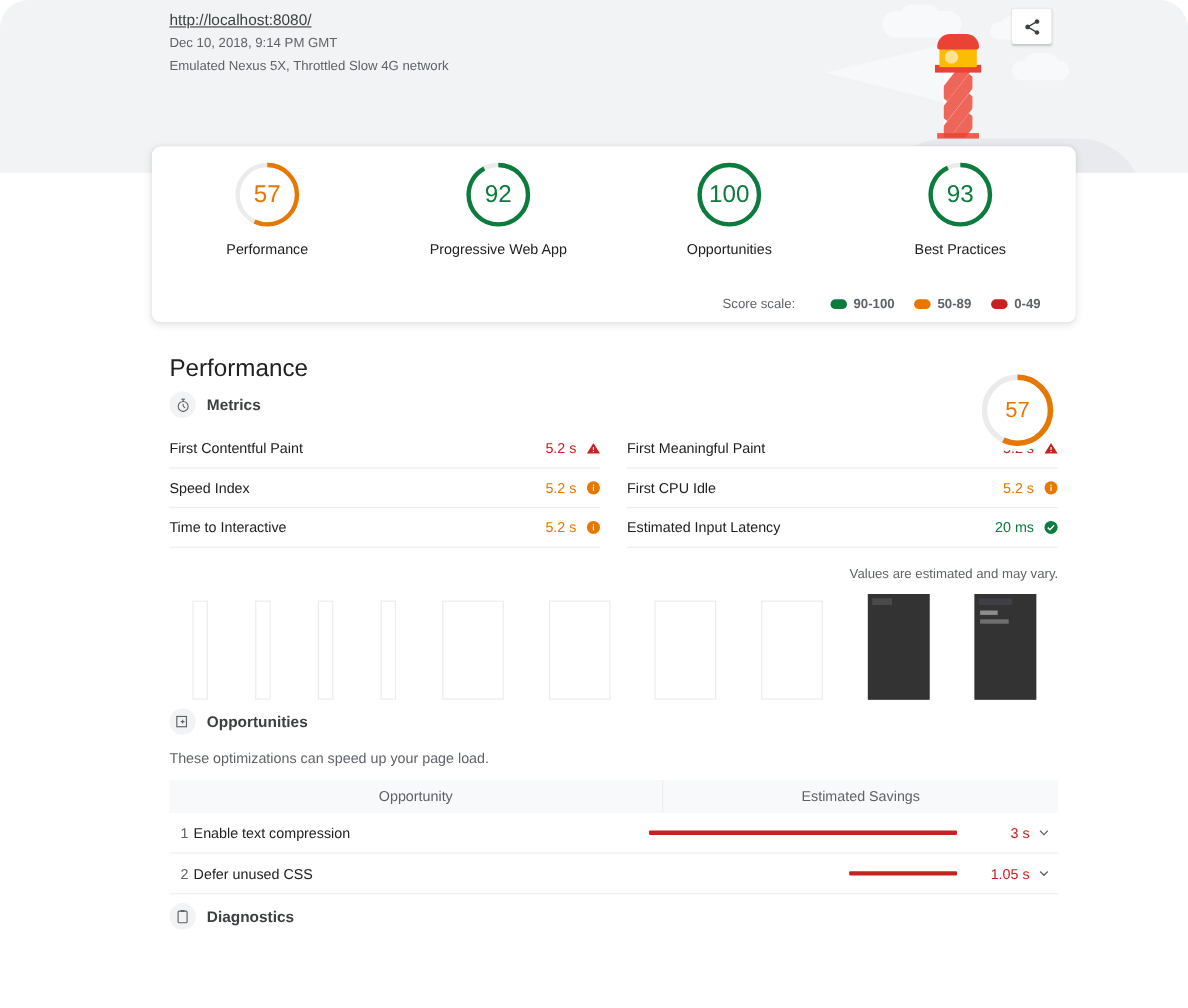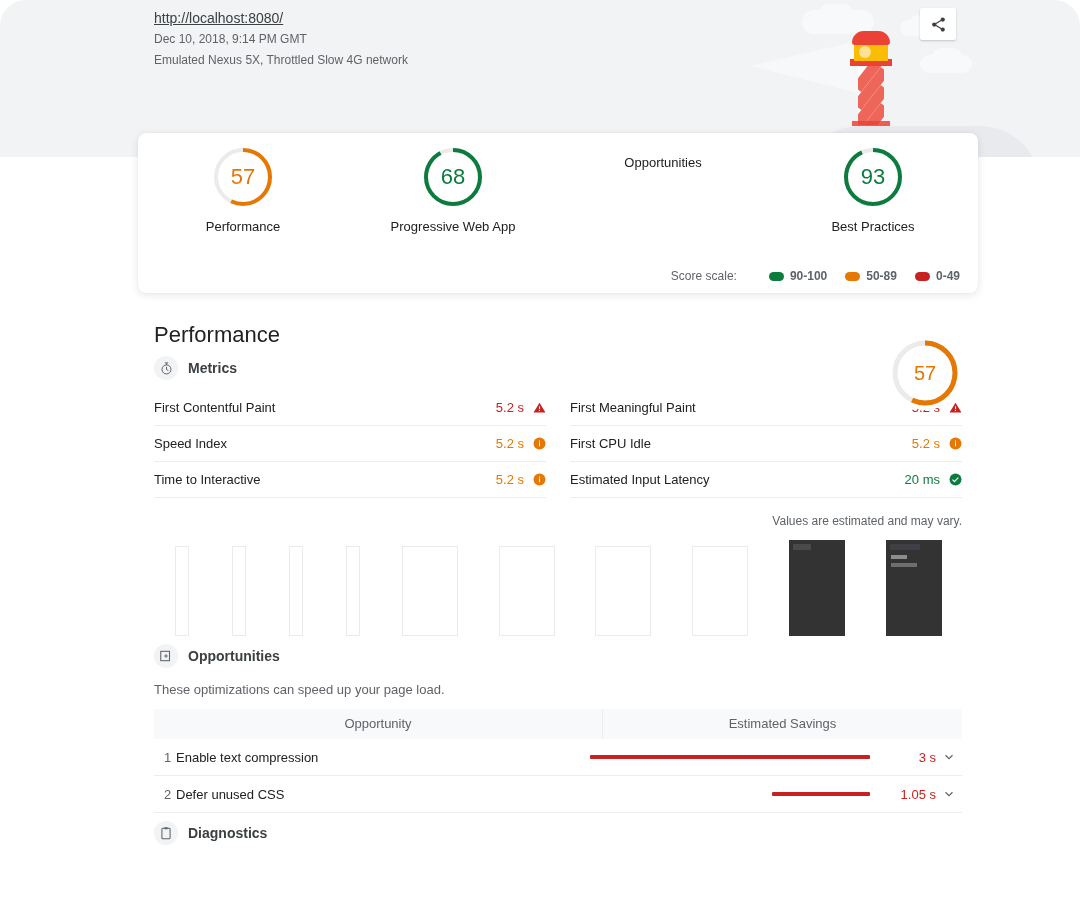--- a/index.html
+++ b/index.html
@@ -138,21 +138,21 @@
     display: flex; align-items: center; justify-content: center;
     font-size: 22px;
   }
   .gauge-label {
     margin-top: 10px;
     font-size: 13px;
     color: #212121;
   }
   .score-scale {
     position: absolute;
-    right: 18px; bottom: 10px;
+    right: 32px; bottom: 10px;
     display: flex; align-items: center;
     font-size: 12px; color: #5f6368;
   }
   .score-scale .sc-title { margin-right: 14px; }
   .scale-item { display:flex; align-items:center; margin-left: 18px; font-weight: bold; }
   .pill { width: 15px; height: 9px; border-radius: 5px; display:inline-block; margin-right: 6px; }
 
   
   .main { position: absolute; left: 0; top: 300px; width: 1080px; }
   .container { margin: 0 154px; width: 808px; position: relative; }
@@ -318,26 +318,33 @@
         </div>
         <div class="gauge-label">Performance</div>
       </div>
 
       <div class="gauge">
         <div class="gauge-ring">
           <svg width="64" height="64" viewBox="0 0 64 64">
             <circle cx="32" cy="32" r="27" fill="none" stroke="#ebebeb" stroke-width="4"></circle>
             <circle cx="32" cy="32" r="27" fill="none" stroke="#0c7b3e" stroke-width="4" stroke-dasharray="156.1 113.5" stroke-linecap="butt" transform="rotate(-90 32 32)"></circle>
           </svg>
-          <div class="gauge-num" style="color:#0c7b3e;">68</div>
+          <div class="gauge-num" style="color:#0c7b3e;">92</div>
         </div>
         <div class="gauge-label">Progressive Web App</div>
       </div>
 
       <div class="gauge">
+        <div class="gauge-ring">
+          <svg width="64" height="64" viewBox="0 0 64 64">
+            <circle cx="32" cy="32" r="27" fill="none" stroke="#ebebeb" stroke-width="4"></circle>
+            <circle cx="32" cy="32" r="27" fill="none" stroke="#0c7b3e" stroke-width="4" stroke-dasharray="169.6 0" stroke-linecap="butt" transform="rotate(-90 32 32)"></circle>
+          </svg>
+          <div class="gauge-num" style="color:#0c7b3e;">100</div>
+        </div>
         <div class="gauge-label">Opportunities</div>
       </div>
 
       <div class="gauge">
         <div class="gauge-ring">
           <svg width="64" height="64" viewBox="0 0 64 64">
             <circle cx="32" cy="32" r="27" fill="none" stroke="#ebebeb" stroke-width="4"></circle>
             <circle cx="32" cy="32" r="27" fill="none" stroke="#0c7b3e" stroke-width="4" stroke-dasharray="157.7 111.9" stroke-linecap="butt" transform="rotate(-90 32 32)"></circle>
           </svg>
           <div class="gauge-num" style="color:#0c7b3e;">93</div>

